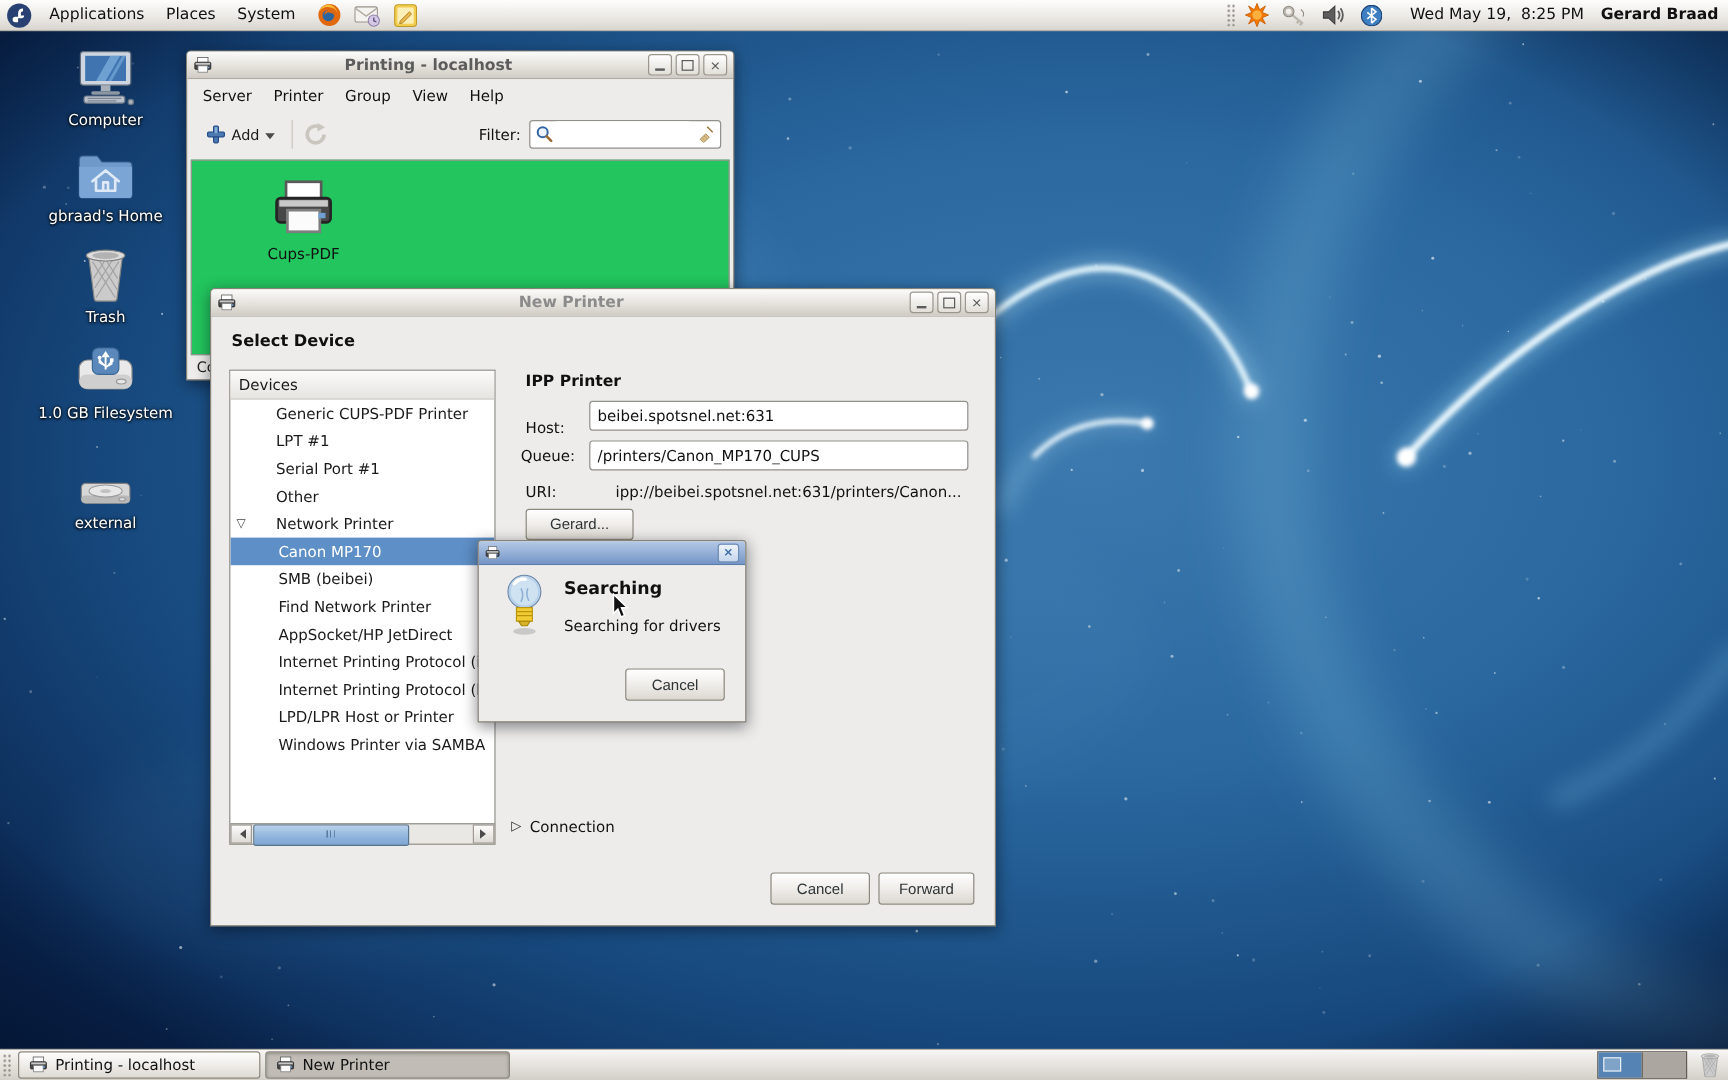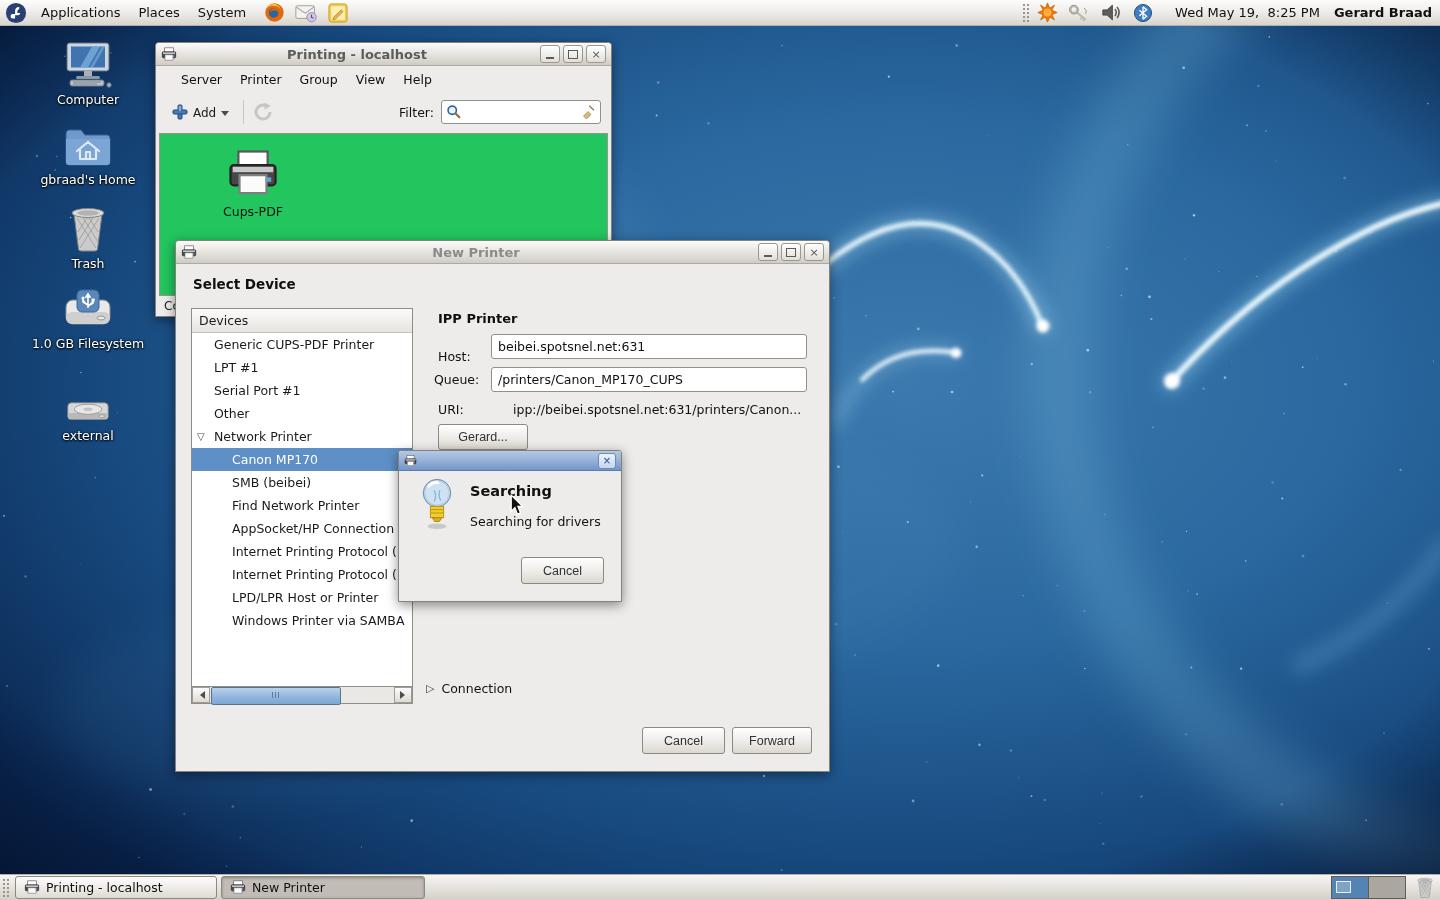--- a/index.html
+++ b/index.html
@@ -36,42 +36,42 @@
     font-size:11px;line-height:1;color:#5b5b5b;cursor:default;}
   .wbtn .mini{display:block;width:8px;height:2px;background:#5b5b5b;margin-top:8px;}
   .wbtn .maxi{display:block;width:8px;height:7px;border:1.5px solid #5b5b5b;}
   
   .btn{border:1px solid #8d897f;border-radius:3px;font-size:12.5px;color:#2e3436;
     background:linear-gradient(#ffffff,#f1efec 45%,#dcd8d1);display:flex;align-items:center;justify-content:center;cursor:default;}
   .entry{background:#ffffff;border:1px solid #92908b;border-radius:3px;font-family:"DejaVu Sans","Liberation Sans",sans-serif;
     font-size:12.5px;color:#111;padding:0 6px;outline:none;}
   
   #printing-win{left:155px;top:42px;width:455px;height:273px;z-index:10;}
-  .menubar{height:26px;display:flex;align-items:center;padding-left:16px;}
+  .menubar{height:26px;display:flex;align-items:center;padding-left:4px;}
   .menubar .mitem{font-size:12.5px;padding:4px 9px;color:#111;cursor:default;}
   .toolbar{height:40px;display:flex;align-items:center;padding:0 10px;}
   .addbtn{display:flex;align-items:flex-end;gap:5px;padding:4px 6px;border-radius:3px;}
   .chev{width:0;height:0;border:4px solid transparent;border-top:5px solid #4a4a4a;margin-top:4px;}
   .tsep{width:1px;height:24px;background:#c9c5be;margin:0 8px;}
   .filterlab{margin-left:auto;font-size:12.5px;margin-right:7px;color:#111;}
   .searchentry{position:relative;width:158px;height:22px;background:#fff;border:1px solid #92908b;border-radius:3px;}
   .pw-content{position:absolute;left:3px;right:3px;top:90px;bottom:20px;background:#22c55e;border:1px solid #989590;overflow:hidden;}
   .icon-item{position:absolute;left:38px;top:15px;width:110px;display:flex;flex-direction:column;align-items:center;}
   .icon-item .plabel{margin-top:5px;font-size:12.5px;color:#111;}
   .statusbar{position:absolute;left:3px;right:3px;bottom:2px;height:17px;font-size:12px;color:#222;
     display:flex;align-items:center;padding-left:5px;}
   
   #newprinter-win{left:175px;top:240px;width:653px;height:530px;z-index:20;}
   .heading{position:absolute;left:17px;top:35px;font-size:13.5px;font-weight:bold;color:#101010;}
   .devlist{position:absolute;left:15px;top:67px;width:220px;height:377px;background:#fff;border:1px solid #8f8c86;overflow:hidden;}
   .devheader{height:23px;background:linear-gradient(#fbfbfa,#e6e4e0);border-bottom:1px solid #c6c3bd;
     font-size:12.5px;color:#1a1a1a;display:flex;align-items:center;padding-left:7px;}
   .devrow{position:relative;height:23px;line-height:23px;font-size:12.5px;white-space:nowrap;overflow:hidden;cursor:default;}
   .devrow .lbl{display:inline-block;}
-  .devrow .d0{padding-left:22px;}
+  .devrow .d0{padding-left:38px;}
   .devrow .d1{padding-left:40px;}
   .devrow.selected{background:#5e8fc7;color:#fff;}
   .expander{position:absolute;left:5px;top:0;font-size:10px;color:#444;}
   .hscroll{position:absolute;left:15px;top:445px;width:220px;height:16px;background:#eae8e4;border:1px solid #918e88;
     display:flex;align-items:stretch;}
   .hs-btn{width:16px;background:linear-gradient(#fcfcfb,#dedbd5);border:1px solid #a09c95;display:flex;align-items:center;justify-content:center;}
   .hs-track{flex:1;position:relative;}
   .hs-thumb{position:absolute;left:1px;top:0;width:128px;height:100%;border:1px solid #57748f;border-radius:2px;
     background:linear-gradient(#b9d2ec,#8fb4dc 60%,#7ea7d4);}
   .hs-thumb::after{content:"";position:absolute;left:50%;top:4px;width:7px;height:6px;margin-left:-4px;
@@ -631,21 +631,21 @@
     <div class="devheader">Devices</div>
     <div id="devices-rows">
         <div class="devrow"><span class="lbl d0">Generic CUPS-PDF Printer</span></div>
         <div class="devrow"><span class="lbl d0">LPT #1</span></div>
         <div class="devrow"><span class="lbl d0">Serial Port #1</span></div>
         <div class="devrow"><span class="lbl d0">Other</span></div>
         <div class="devrow"><span class="expander">▽</span><span class="lbl d0">Network Printer</span></div>
         <div class="devrow selected"><span class="lbl d1">Canon MP170</span></div>
         <div class="devrow"><span class="lbl d1">SMB (beibei)</span></div>
         <div class="devrow"><span class="lbl d1">Find Network Printer</span></div>
-        <div class="devrow"><span class="lbl d1">AppSocket/HP Connection</span></div>
+        <div class="devrow"><span class="lbl d1">AppSocket/HP JetDirect</span></div>
         <div class="devrow"><span class="lbl d1">Internet Printing Protocol (ipp)</span></div>
         <div class="devrow"><span class="lbl d1">Internet Printing Protocol (https)</span></div>
         <div class="devrow"><span class="lbl d1">LPD/LPR Host or Printer</span></div>
         <div class="devrow"><span class="lbl d1">Windows Printer via SAMBA</span></div>
       </div>
   </div>
   <div class="hscroll">
     <span class="hs-btn">
         <span class="tri l"></span>
       </span>

